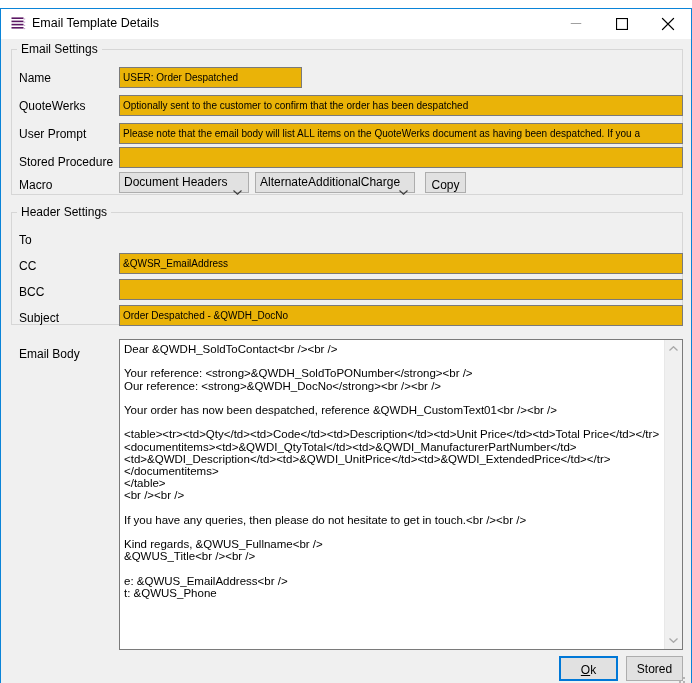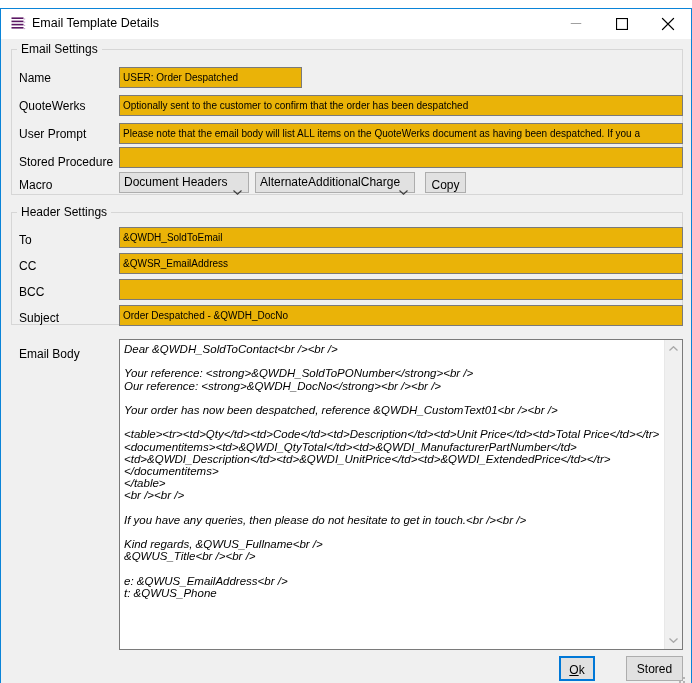--- a/index.html
+++ b/index.html
@@ -278,34 +278,33 @@
         </svg>
     </span>
   </div>
 
   <button class="pbtn" style="left:424px; top:163px; width:41px; height:21px;">Copy</button>
 
   <div class="groupbox" style="left:10px; top:203px; width:672px; height:113px;"></div>
   <div class="group-legend" style="left:16px; top:196px;">Header Settings</div>
 
   <div class="flabel" style="left:18px; top:224px;">To</div>
-  <input class="tinput" type="text" style="left: 118px; top: 218px; width: 564px; height: 21px;" value="&amp;QWDH_SoldToEmail">
 
   <div class="flabel" style="left:18px; top:250px;">CC</div>
   <input class="tinput" type="text" style="left: 118px; top: 244px; width: 564px; height: 21px;" value="&amp;QWSR_EmailAddress">
 
   <div class="flabel" style="left:18px; top:276px;">BCC</div>
   <input class="tinput" type="text" style="left: 118px; top: 270px; width: 564px; height: 21px;" value="">
 
   <div class="flabel" style="left:18px; top:302px;">Subject</div>
   <input class="tinput" type="text" style="left: 118px; top: 296px; width: 564px; height: 21px;" value="Order Despatched - &amp;QWDH_DocNo">
 
   <div class="flabel" style="left:18px; top:338px;">Email Body</div>
 
-  <div class="bodybox" style="left:118px; top:330px; width:564px; height:311px;font-style:italic;">
+  <div class="bodybox" style="left:118px; top:330px; width:564px; height:311px;">
     <pre class="bodytext">Dear &amp;QWDH_SoldToContact&lt;br /&gt;&lt;br /&gt;
 
 Your reference: &lt;strong&gt;&amp;QWDH_SoldToPONumber&lt;/strong&gt;&lt;br /&gt;
 Our reference: &lt;strong&gt;&amp;QWDH_DocNo&lt;/strong&gt;&lt;br /&gt;&lt;br /&gt;
 
 Your order has now been despatched, reference &amp;QWDH_CustomText01&lt;br /&gt;&lt;br /&gt;
 
 &lt;table&gt;&lt;tr&gt;&lt;td&gt;Qty&lt;/td&gt;&lt;td&gt;Code&lt;/td&gt;&lt;td&gt;Description&lt;/td&gt;&lt;td&gt;Unit Price&lt;/td&gt;&lt;td&gt;Total Price&lt;/td&gt;&lt;/tr&gt;&lt;documentitems&gt;&lt;td&gt;&amp;QWDI_QtyTotal&lt;/td&gt;&lt;td&gt;&amp;QWDI_ManufacturerPartNumber&lt;/td&gt;&lt;td&gt;&amp;QWDI_Description&lt;/td&gt;&lt;td&gt;&amp;QWDI_UnitPrice&lt;/td&gt;&lt;td&gt;&amp;QWDI_ExtendedPrice&lt;/td&gt;&lt;/tr&gt;&lt;/documentitems&gt;
 &lt;/table&gt;
 &lt;br /&gt;&lt;br /&gt;
@@ -324,21 +323,21 @@
           </svg>
       </div>
       <div class="sb-arrow sb-down">
         <svg width="9" height="5" viewBox="0 0 9 5">
             <path d="M0.5 0.6 L4.5 4.3 L8.5 0.6" fill="none" stroke="#a8a8a8" stroke-width="1.3"></path>
           </svg>
       </div>
     </div>
   </div>
 
-  <button class="pbtn default" style="left:558px; top:647px; width:36px; height:25px;">
+  <button class="pbtn default" style="left:558px; top:647px; width:59px; height:25px;">
     <span class="u">O</span><span>k</span>
   </button>
 
   <button class="pbtn" style="left:625px; top:647px; width:57px; height:25px;">
     <span>Stored</span>
   </button>
 
   <span class="grip">
     <svg width="12" height="12" viewBox="0 0 12 12">
       <g fill="#b4b4b4">

